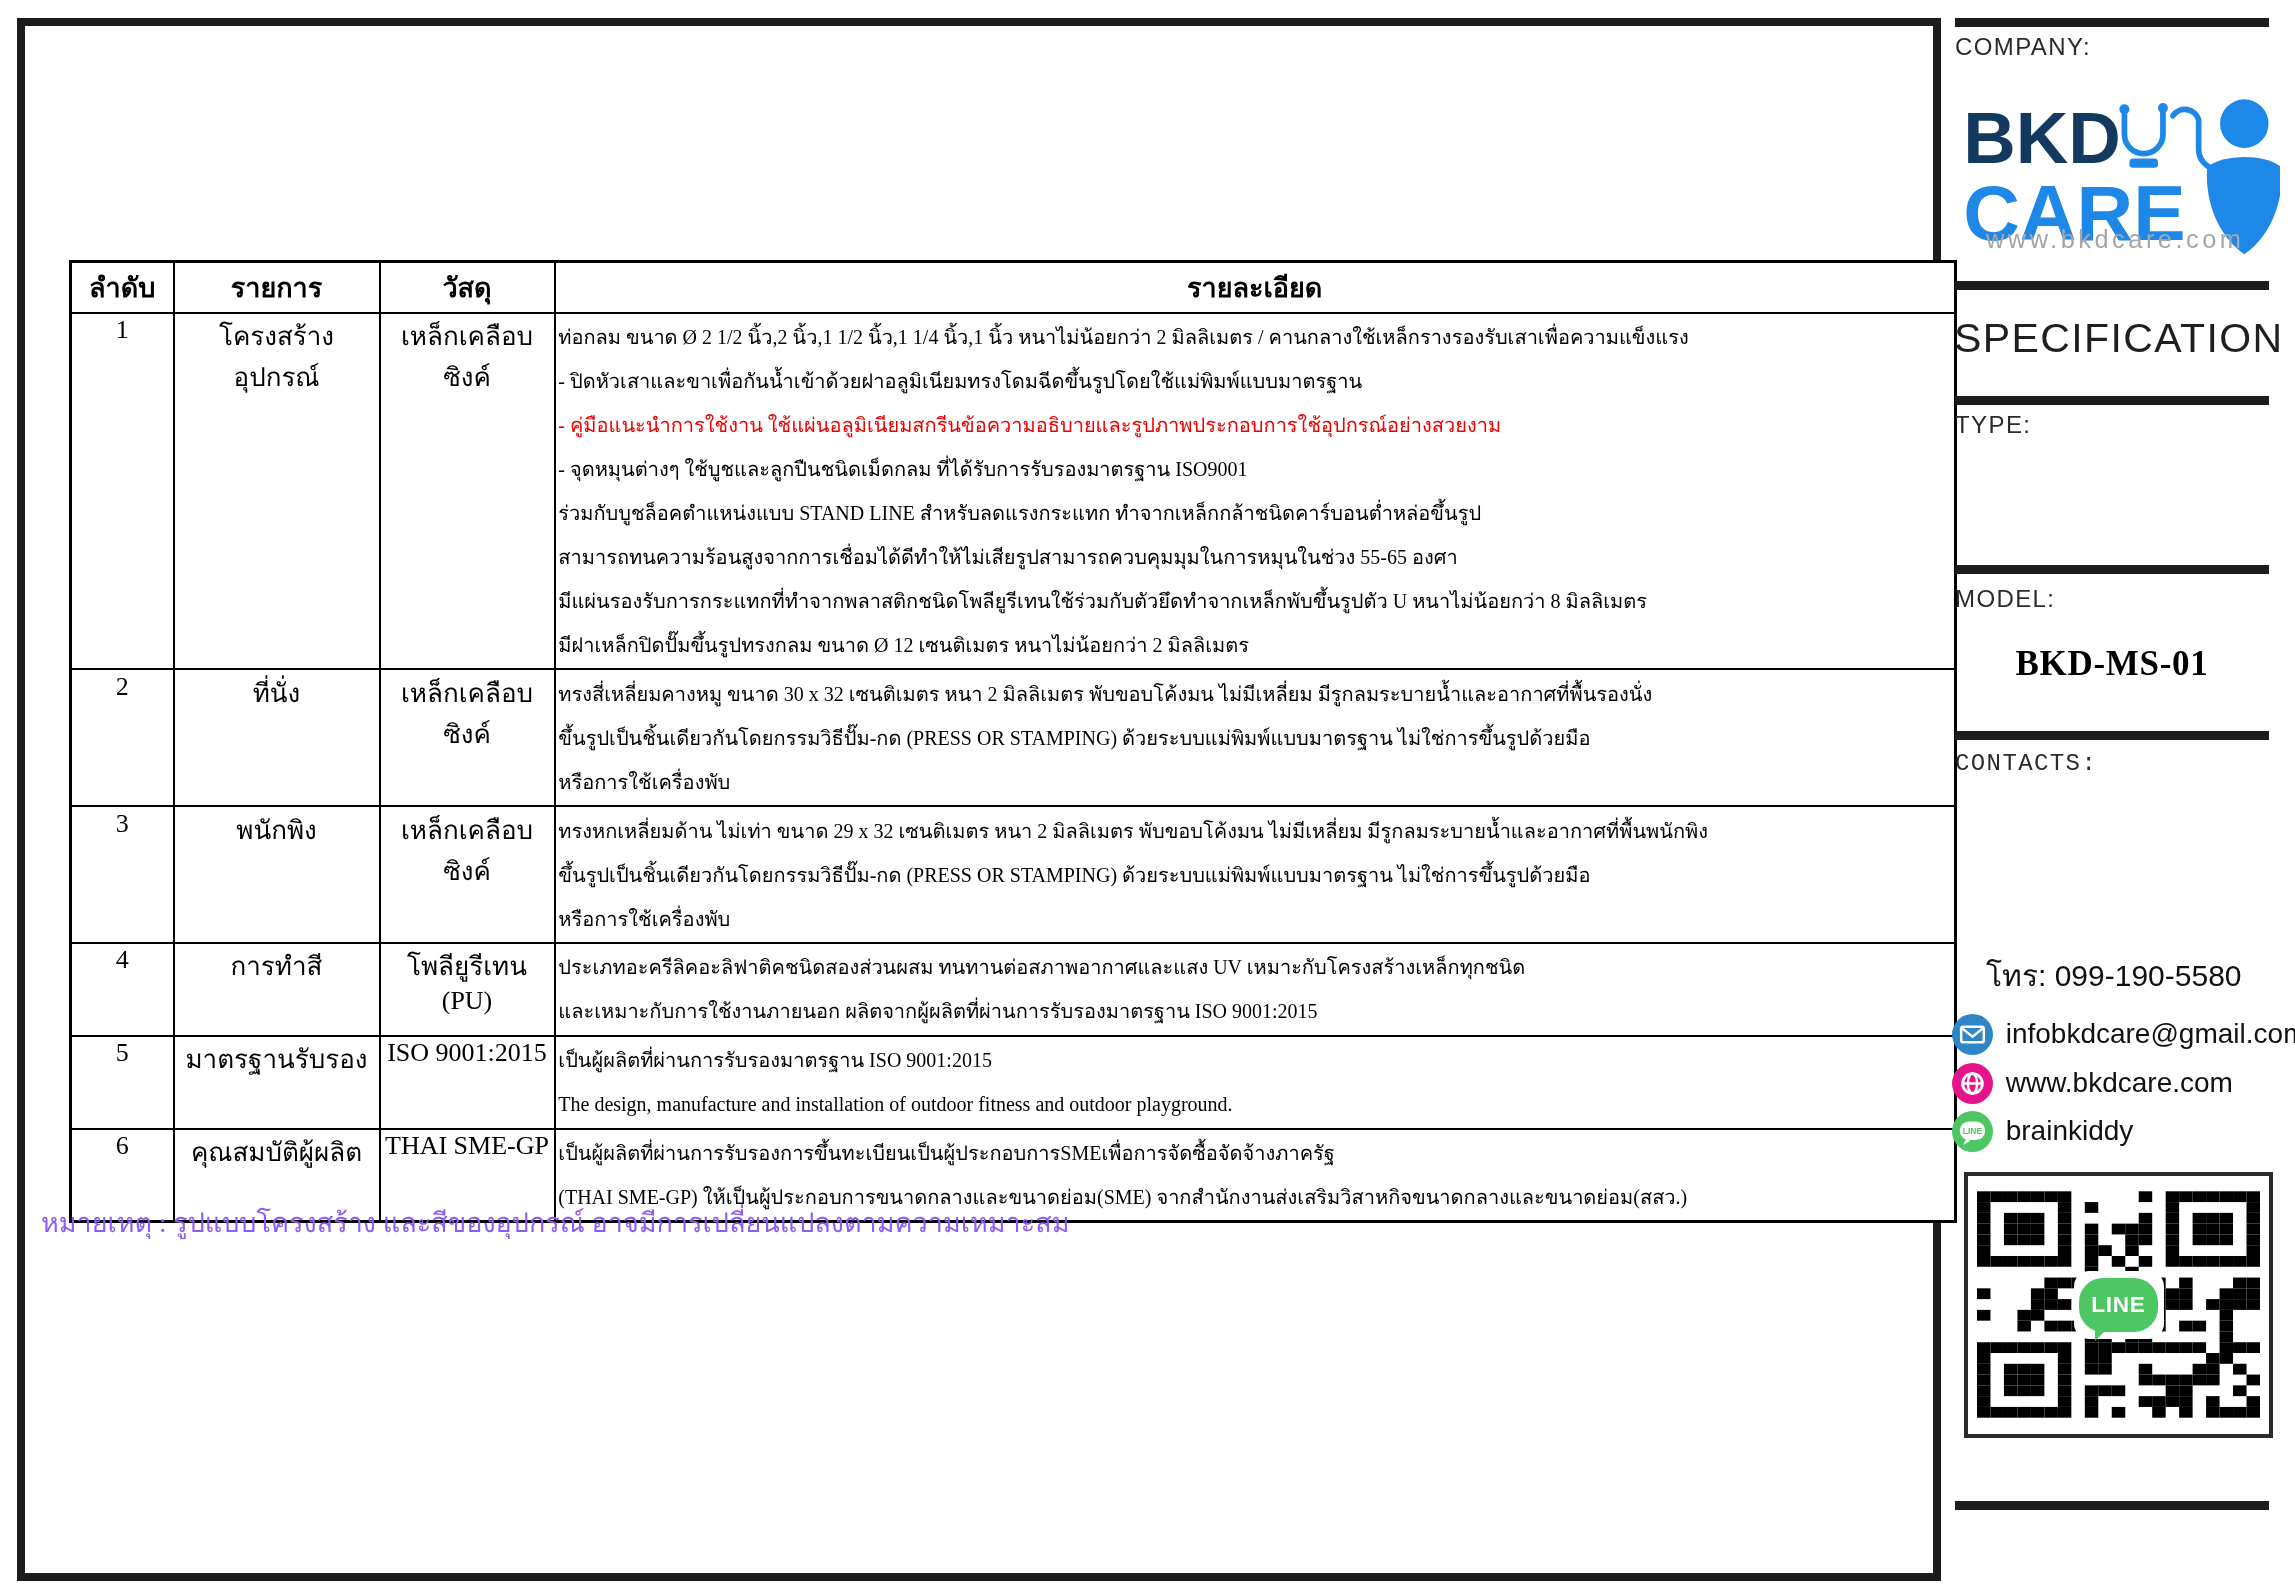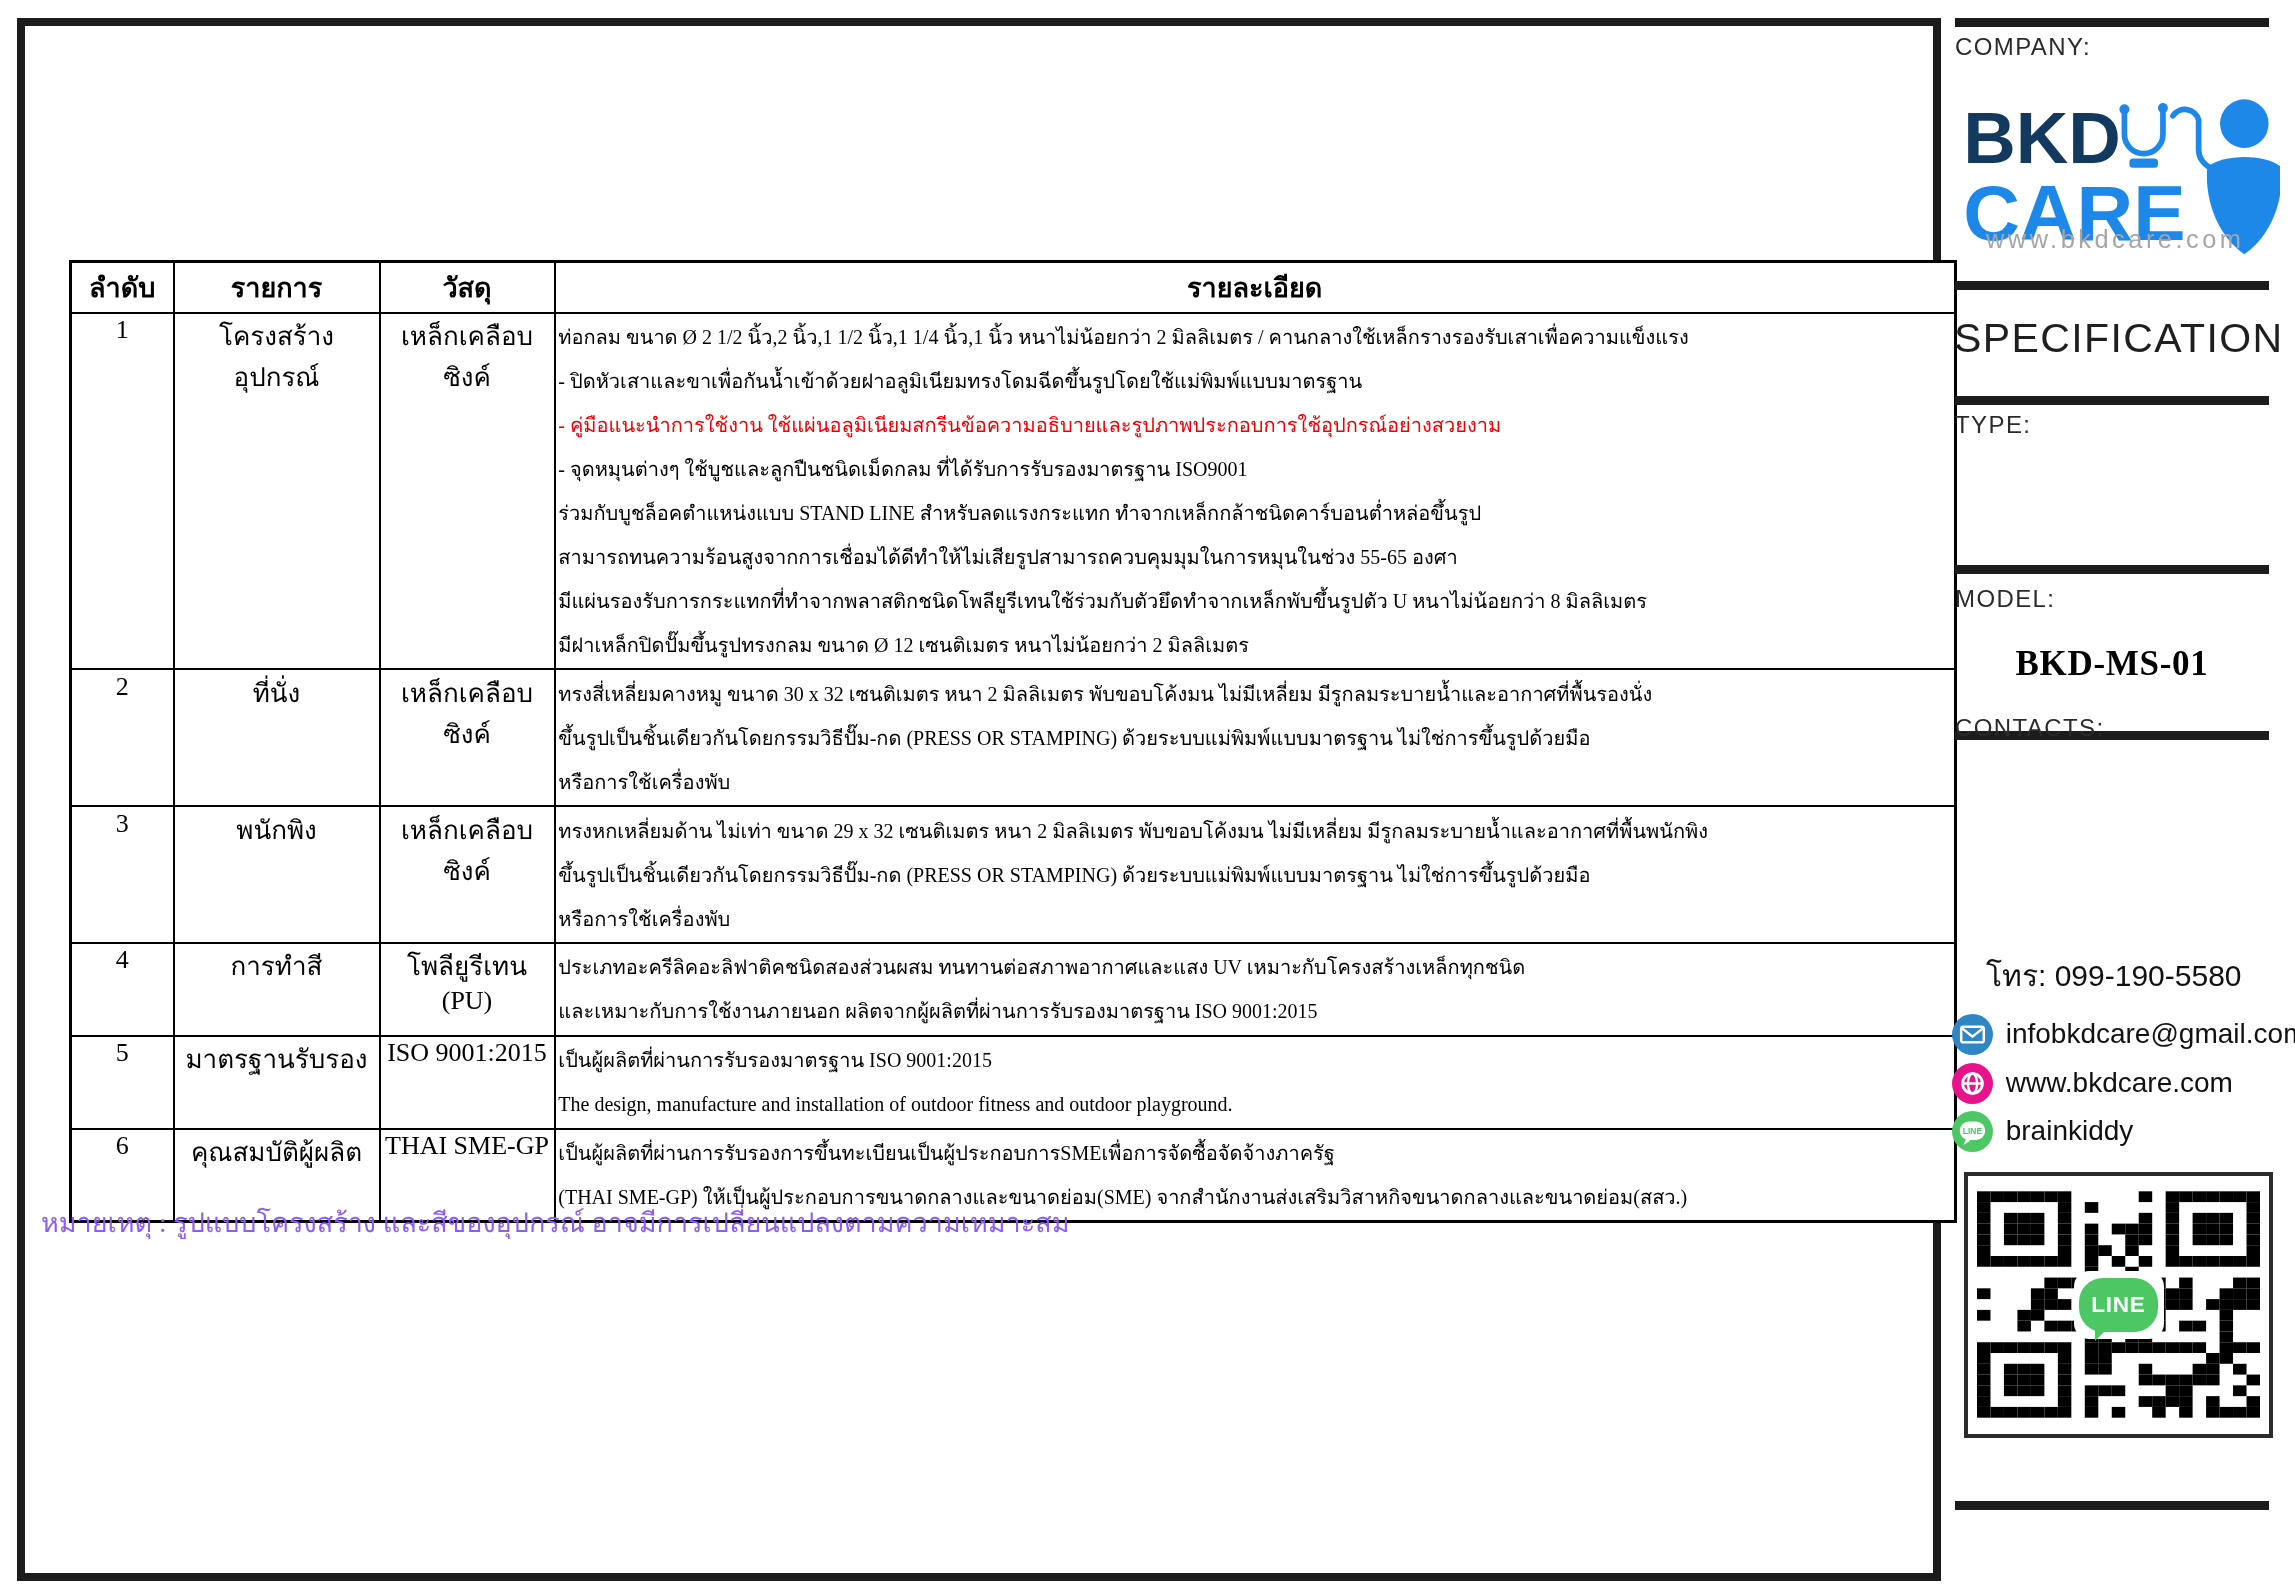--- a/index.html
+++ b/index.html
@@ -38,21 +38,21 @@
   .spec-title{position:absolute;left:1954px;top:299px;width:332px;
               font-family:"Liberation Sans", sans-serif;font-weight:400;
               font-size:41px;letter-spacing:1.4px;color:#1f1f1f;margin-top:16px;}
   .type-label{top:411px;}
   .type-value{position:absolute;left:1955px;top:444px;width:314px;text-align:center;
               font-size:32.5px;font-weight:bold;font-family:"Liberation Serif", serif;}
   .model-label{top:585px;}
   .model-value{position:absolute;left:1955px;top:644px;width:314px;text-align:center;
                font-size:35px;font-weight:bold;letter-spacing:0.7px;
                font-family:"Liberation Serif", serif;}
-  .contacts-label{top:714px;}
+  .contacts-label{top:750px;font-family:Liberation Mono, monospace;}
 
   .logo{position:absolute;left:1966px;top:97px;width:314px;height:161px;}
   .logo-url{position:absolute;left:1986px;top:225px;width:297px;
             font-family:"Liberation Sans", sans-serif;font-size:25.4px;
             letter-spacing:3.5px;color:#a6a6a6;}
 
   .phone{position:absolute;left:1958px;top:952px;font-family:"Liberation Sans", sans-serif;
          font-size:30px;color:#111;margin-left:28px;}
   .contact-row{position:absolute;left:1952px;height:42px;display:flex;align-items:center;}
   .contact-row .txt{margin-left:12.7px;font-family:"Liberation Sans", sans-serif;

